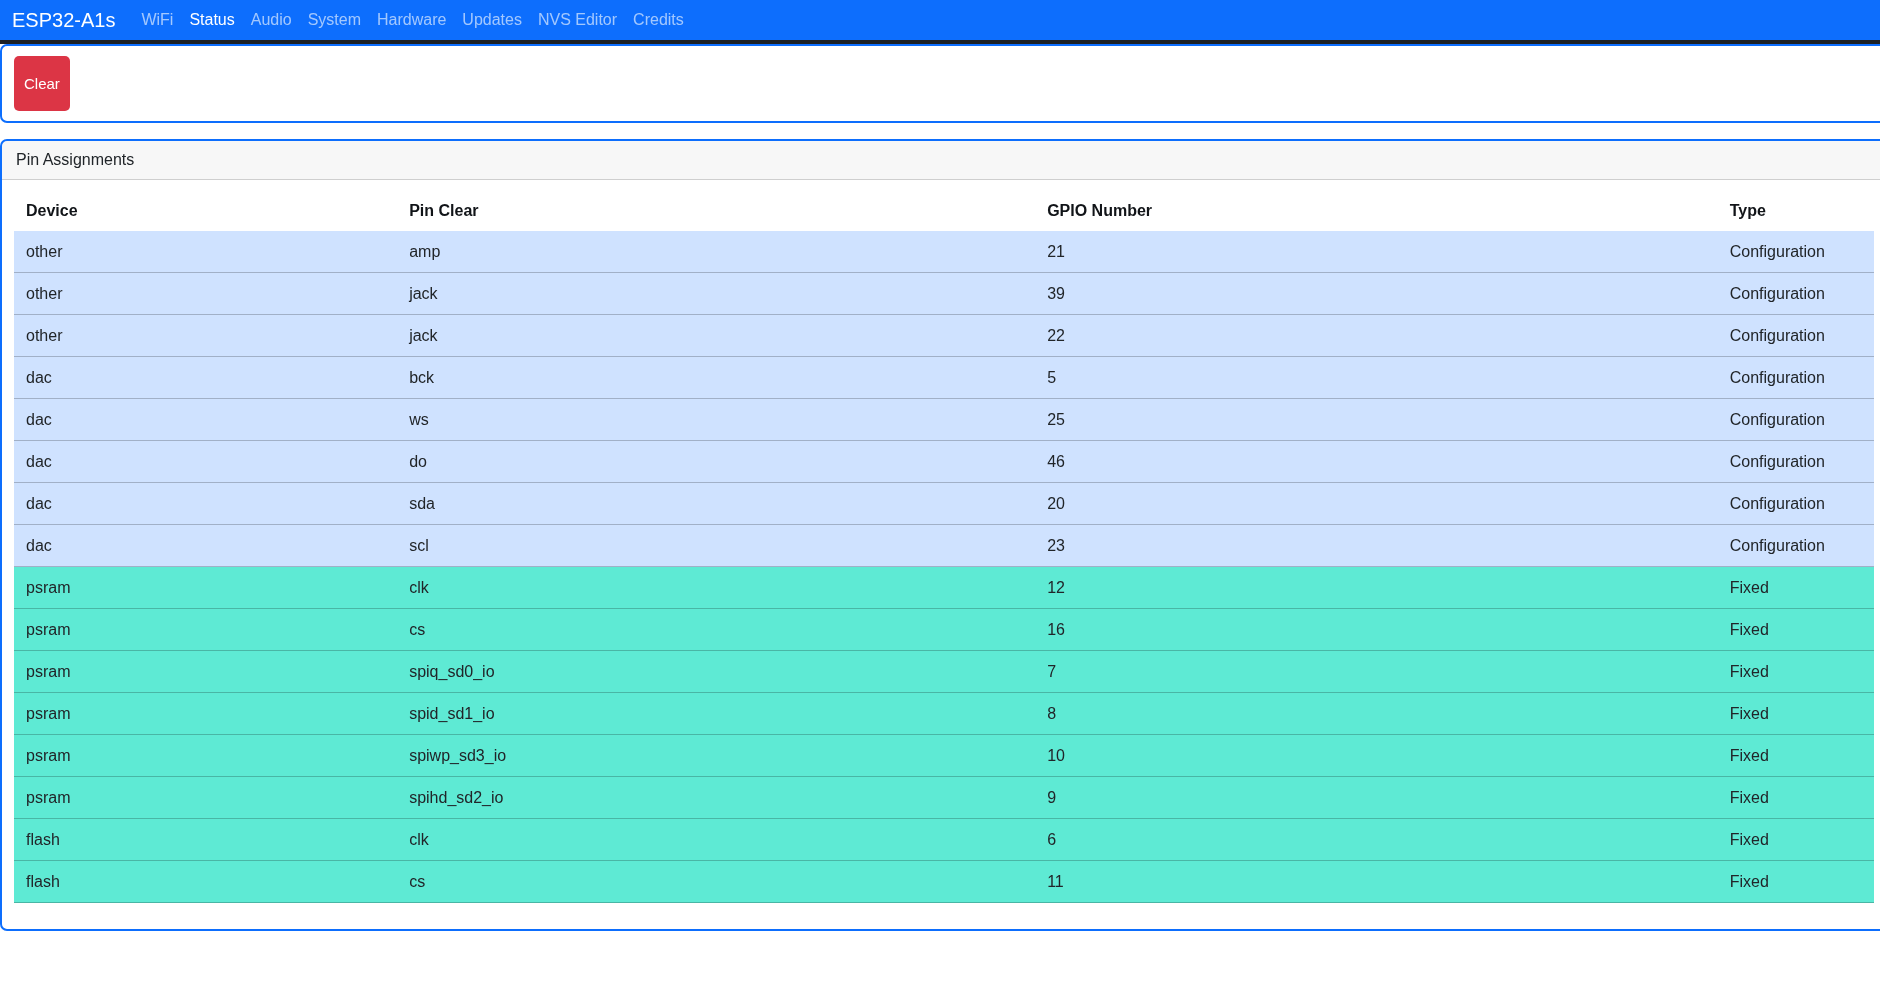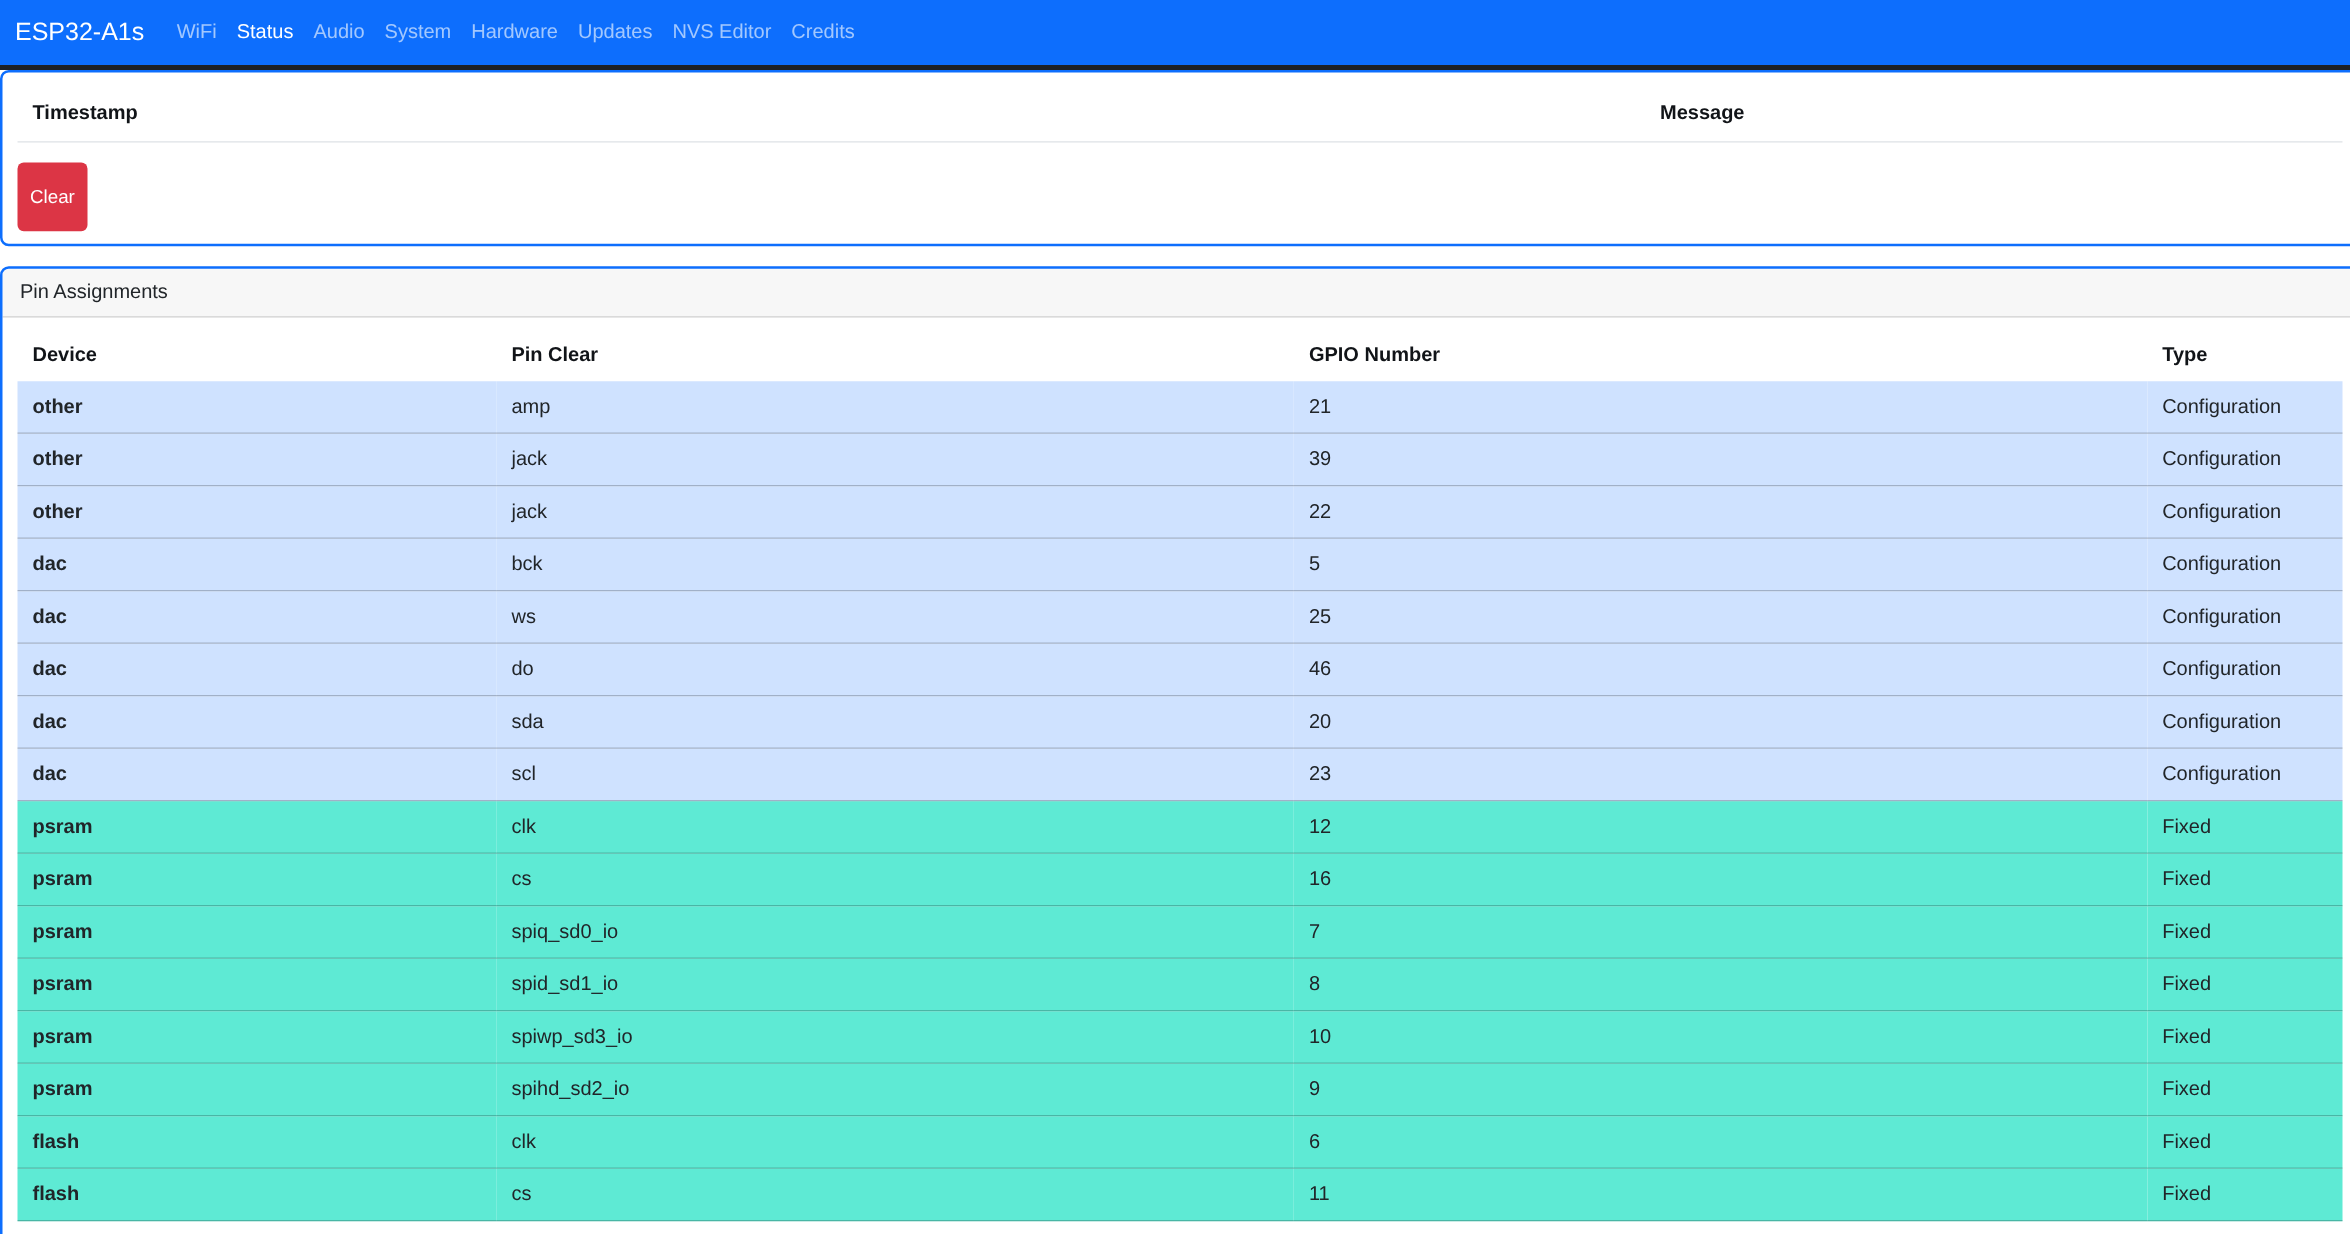--- a/index.html
+++ b/index.html
@@ -7,21 +7,21 @@
   body {
     font-family: "Liberation Sans", sans-serif;
     background: #ffffff;
     color: #212529;
     overflow-x: hidden;
     width: 1880px;
   }
 
   
   .navbar {
-    height: 56px;
+    height: 44px;
     background: #0d6efd;
     border-bottom: 4px solid #1d2125;
     display: flex;
     align-items: center;
     padding: 0 12px;
   }
   .brand {
     color: #ffffff;
     font-size: 20px;
     line-height: 1;
@@ -76,21 +76,21 @@
     text-align: left;
     font-size: 16px;
     padding: 10px 12px;
     line-height: 21px;
   }
   thead th { font-weight: 700; color: #111418; }
   .syslog-table thead th {
     padding: 12px;
     border-bottom: 1px solid #dee2e6;
   }
-  .pin-table tbody th { font-weight: 700; }
+  .pin-table tbody th { font-weight: 400; }
   .pin-table tbody tr { border-bottom: 1px solid rgba(0,0,0,.22); }
   tr.variant-config { background: #cfe2ff; }
   tr.variant-fixed  { background: #5eead4; }
 
   
   .btn-danger {
     background: #dc3545;
     color: #ffffff;
     border: none;
     border-radius: 5px;
@@ -140,35 +140,20 @@
         <a href="#" class="nav-link variant-default">Credits</a>
       </li>
 
   </ul>
 </nav>
 
 <main>
 
   <section class="card">
     <div class="card-body">
-      <table class="syslog-table">
-        <colgroup>
-            <col style="width:70%">
-            <col style="width:30%">
-          </colgroup>
-        <thead>
-          <tr>
-            <th>Timestamp</th>
-            <th>Message</th>
-          </tr>
-        </thead>
-        <tbody>
-          
-        </tbody>
-      </table>
       <button class="btn-danger">Clear</button>
     </div>
   </section>
 
   <section class="card">
     <div class="card-header">Pin Assignments</div>
     <div class="card-body">
       <table class="pin-table">
         <colgroup>
           <col style="width:20.6%">

